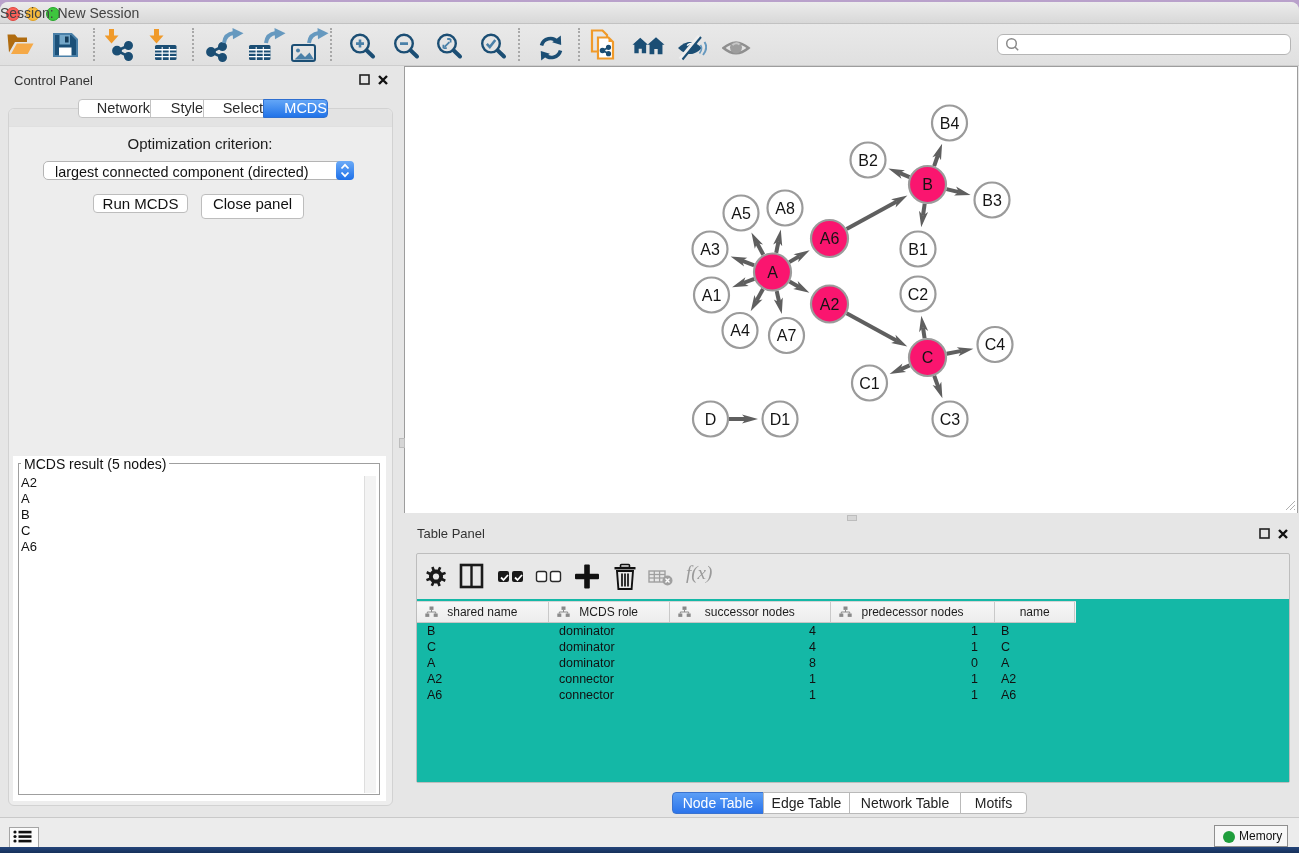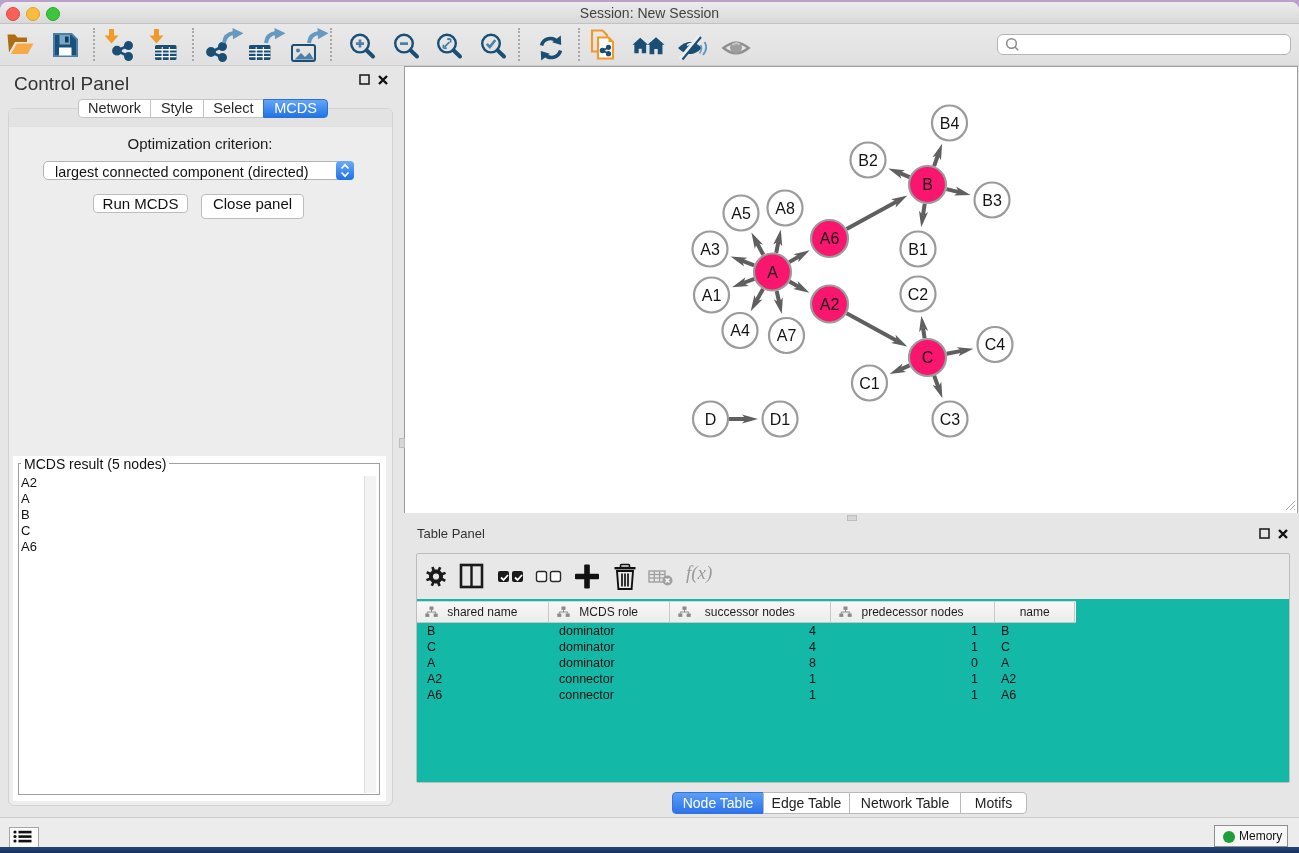--- a/index.html
+++ b/index.html
@@ -7,36 +7,36 @@
  font-family:"Liberation Sans",sans-serif;background:#b9a1cb}
 .abs{position:absolute}
 #app{position:absolute;left:0;top:2px;width:1299px;height:845px;
  background:#e6e6e6;border-radius:8px 8px 0 0;overflow:hidden}
 #deskbottom{position:absolute;left:0;top:847px;width:1299px;height:6px;
  background:linear-gradient(#24457a,#16305a)}
 
 #titlebar{position:absolute;left:0;top:0;width:1299px;height:21px;
  background:linear-gradient(#ececec,#d8d8d8);border-bottom:1px solid #c2c2c2;border-radius:8px 8px 0 0}
 .tl{position:absolute;top:5px;width:12px;height:12px;border-radius:50%}
-#titletext{position:absolute;top:3px;left:0;width:100%;text-align:center;
+#titletext{position:absolute;top:3px;left:0;width:100%;
  font-size:14px;color:#424242}
 
 #toolbar{position:absolute;left:0;top:22px;width:1299px;height:41px;
  background:linear-gradient(#e9e9e9,#e0e0e0);border-bottom:1px solid #cdcdcd}
 .tsep{position:absolute;top:4px;height:33px;width:0;border-left:2px dotted #a8a8a8}
 .ticon{position:absolute;top:0}
 
 #search{position:absolute;left:997px;top:10px;width:292px;height:19px;
  background:#fff;border:1px solid #b5b5b5;border-radius:6px}
 
-#cp-title{position:absolute;left:14px;top:71px;font-size:19px;color:#333}
+#cp-title{position:absolute;left:14px;top:71px;font-size:13px;color:#333}
 #cp-body{position:absolute;left:8px;top:106px;width:383px;height:696px;
  background:#ededed;border:1px solid #d2d2d2;border-radius:6px}
 .tab{position:absolute;top:97px;height:19px;background:#fff;border:1px solid #c3c3c3;
- font-size:14.5px;color:#2b2b2b;text-align:center;line-height:16.5px;box-sizing:border-box}
+ font-size:14.5px;color:#2b2b2b;text-align:right;line-height:16.5px;box-sizing:border-box}
 
 #netwin{position:absolute;left:404px;top:64px;width:894px;height:447px;
  background:#fff;border:1px solid #9d9d9d;box-sizing:border-box}
 #nettitle{position:absolute;left:0;top:0;width:100%;height:22px;
  background:linear-gradient(#efefef,#dadada);border-bottom:1px solid #b5b5b5}
 .ntl{position:absolute;top:6px;width:10px;height:10px;border-radius:50%}
 #netcontent{position:absolute;left:0;top:23px;width:892px;height:423px;background:#fff}
 
 #tp-title{position:absolute;left:417px;top:524px;font-size:13px;color:#333}
 #tp-box{position:absolute;left:416px;top:551px;width:874px;height:230px;

